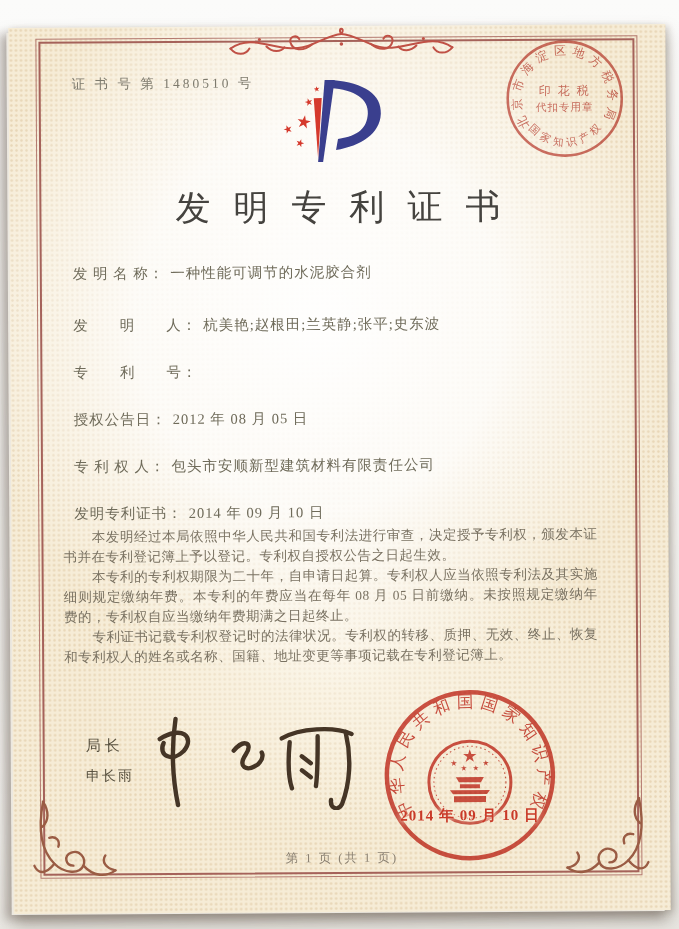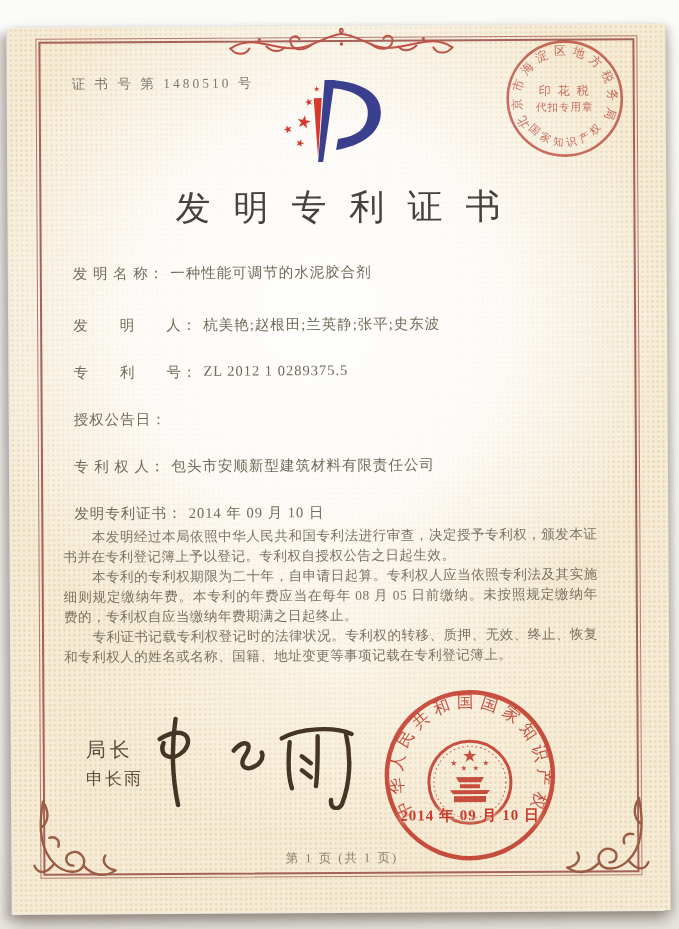--- a/index.html
+++ b/index.html
@@ -32,22 +32,22 @@
   .fields{position:absolute;left:63px;top:237px;right:50px;}
   .field-row{height:47px;display:flex;align-items:flex-start;font-size:14.5px;color:#6f6b5a;letter-spacing:1px;}
   .field-row:first-child{height:52px;}
   .field-label{white-space:pre;}
   .field-value{margin-left:6px;white-space:pre;}
   .body-text{
     position:absolute;left:52px;top:500px;width:534px;
     font-size:13.5px;line-height:20px;color:#7a7262;text-align:justify;letter-spacing:0.5px;
   }
   .body-text p{margin:0;text-indent:2.1em;}
-  .sig-title{position:absolute;left:73px;top:709px;font-size:20px;letter-spacing:4px;color:#564f3e;}
-  .sig-name{position:absolute;left:73px;top:740px;font-size:17px;letter-spacing:2px;color:#564f3e;text-align:right;}
+  .sig-title{position:absolute;left:73px;top:709px;font-size:15px;letter-spacing:4px;color:#564f3e;}
+  .sig-name{position:absolute;left:73px;top:740px;font-size:14px;letter-spacing:2px;color:#564f3e;text-align:right;}
   .signature-svg{position:absolute;left:129px;top:684px;}
   .tax-stamp{position:absolute;left:493px;top:11px;opacity:0.82;mix-blend-mode:multiply;}
   .sipo-logo{position:absolute;left:272px;top:50px;}
   .cnipa-seal{position:absolute;left:368px;top:661px;mix-blend-mode:multiply;opacity:0.92;}
   .seal-date{
     position:absolute;left:362px;top:781px;width:190px;text-align:center;
     font-size:15px;font-weight:bold;color:#c93a28;letter-spacing:1px;
     text-shadow:0 0 4px #fbeedd, 0 0 8px #f8e9d4;
   }
   .footer{position:absolute;left:0;top:824px;width:100%;text-align:center;font-size:12.5px;color:#8b8172;letter-spacing:2px;}
@@ -144,24 +144,24 @@
     <div class="field-row">
       <span class="field-label">发 明 名 称：</span>
       <span class="field-value">一种性能可调节的水泥胶合剂</span>
     </div>
     <div class="field-row">
       <span class="field-label">发　　明　　人：</span>
       <span class="field-value">杭美艳;赵根田;兰英静;张平;史东波</span>
     </div>
     <div class="field-row">
       <span class="field-label">专　　利　　号：</span>
-      <span class="field-value">ZL 2012 1 0289375.5</span>
     </div>
     <div class="field-row">
       <span class="field-label">授权公告日：</span>
+      <span class="field-value">2012 年 08 月 05 日</span>
     </div>
     <div class="field-row">
       <span class="field-label">专 利 权 人：</span>
       <span class="field-value">包头市安顺新型建筑材料有限责任公司</span>
     </div>
     <div class="field-row">
       <span class="field-label">发明专利证书：</span>
       <span class="field-value">2014 年 09 月 10 日</span>
     </div>
   </div>

